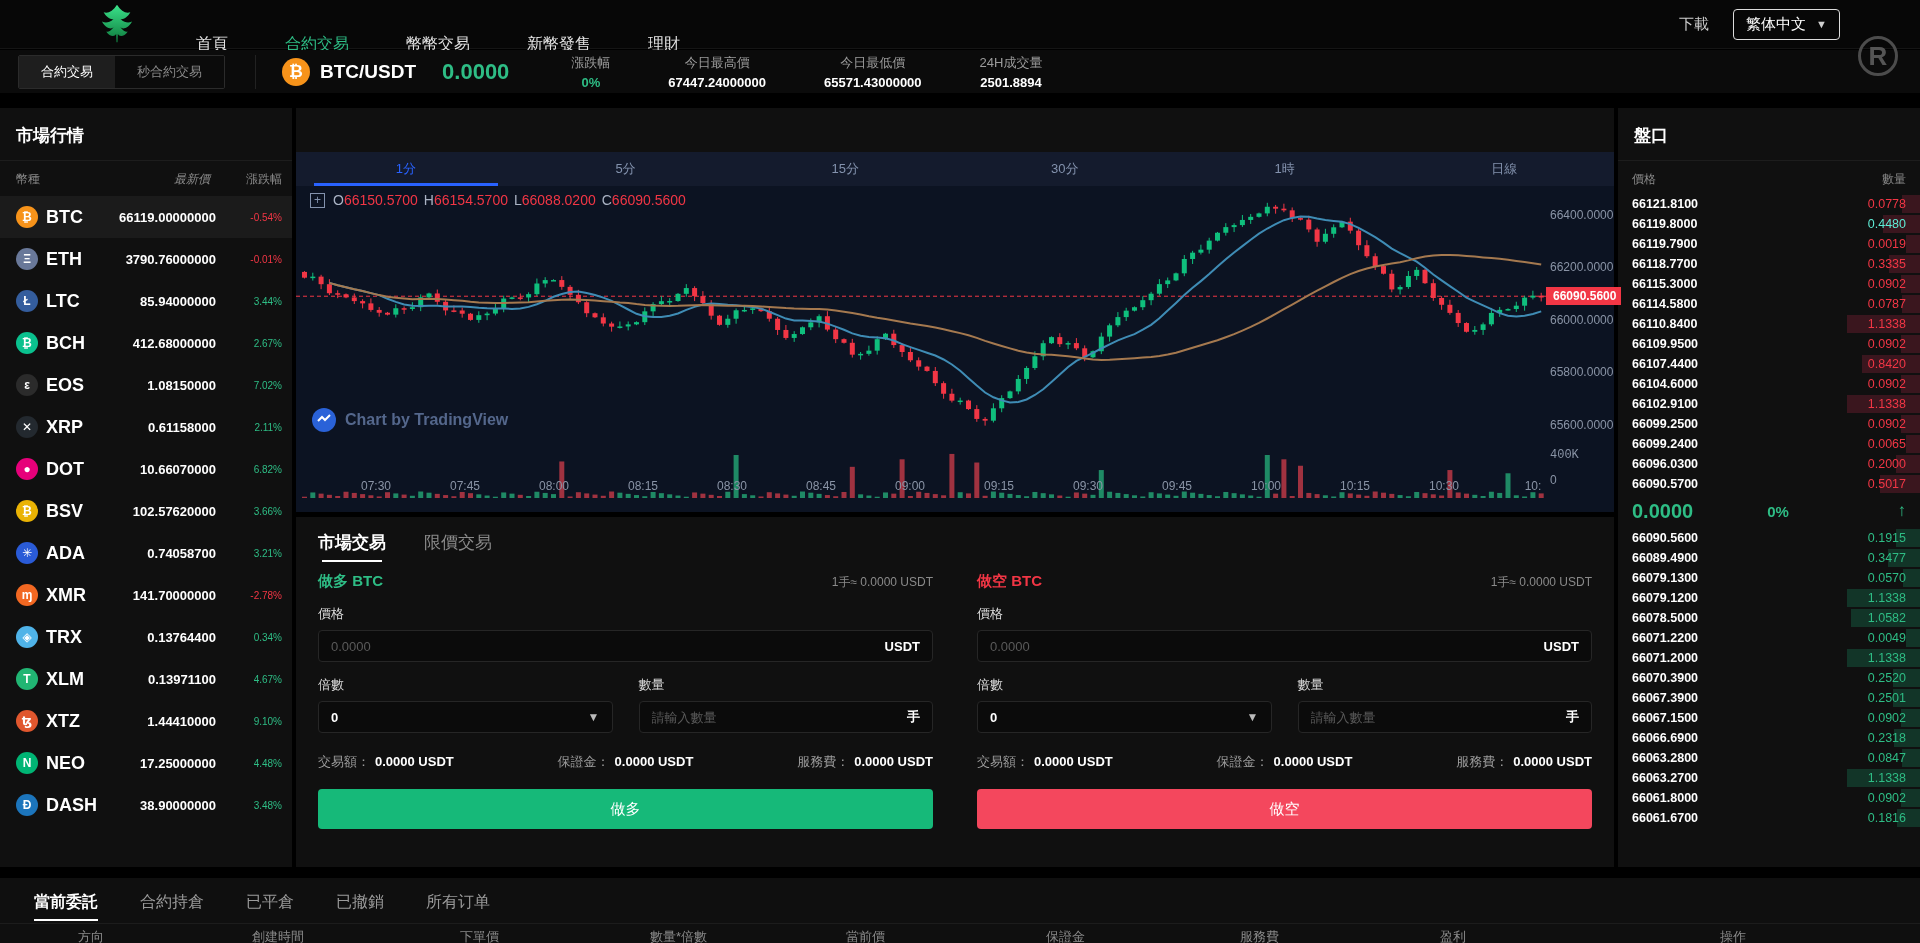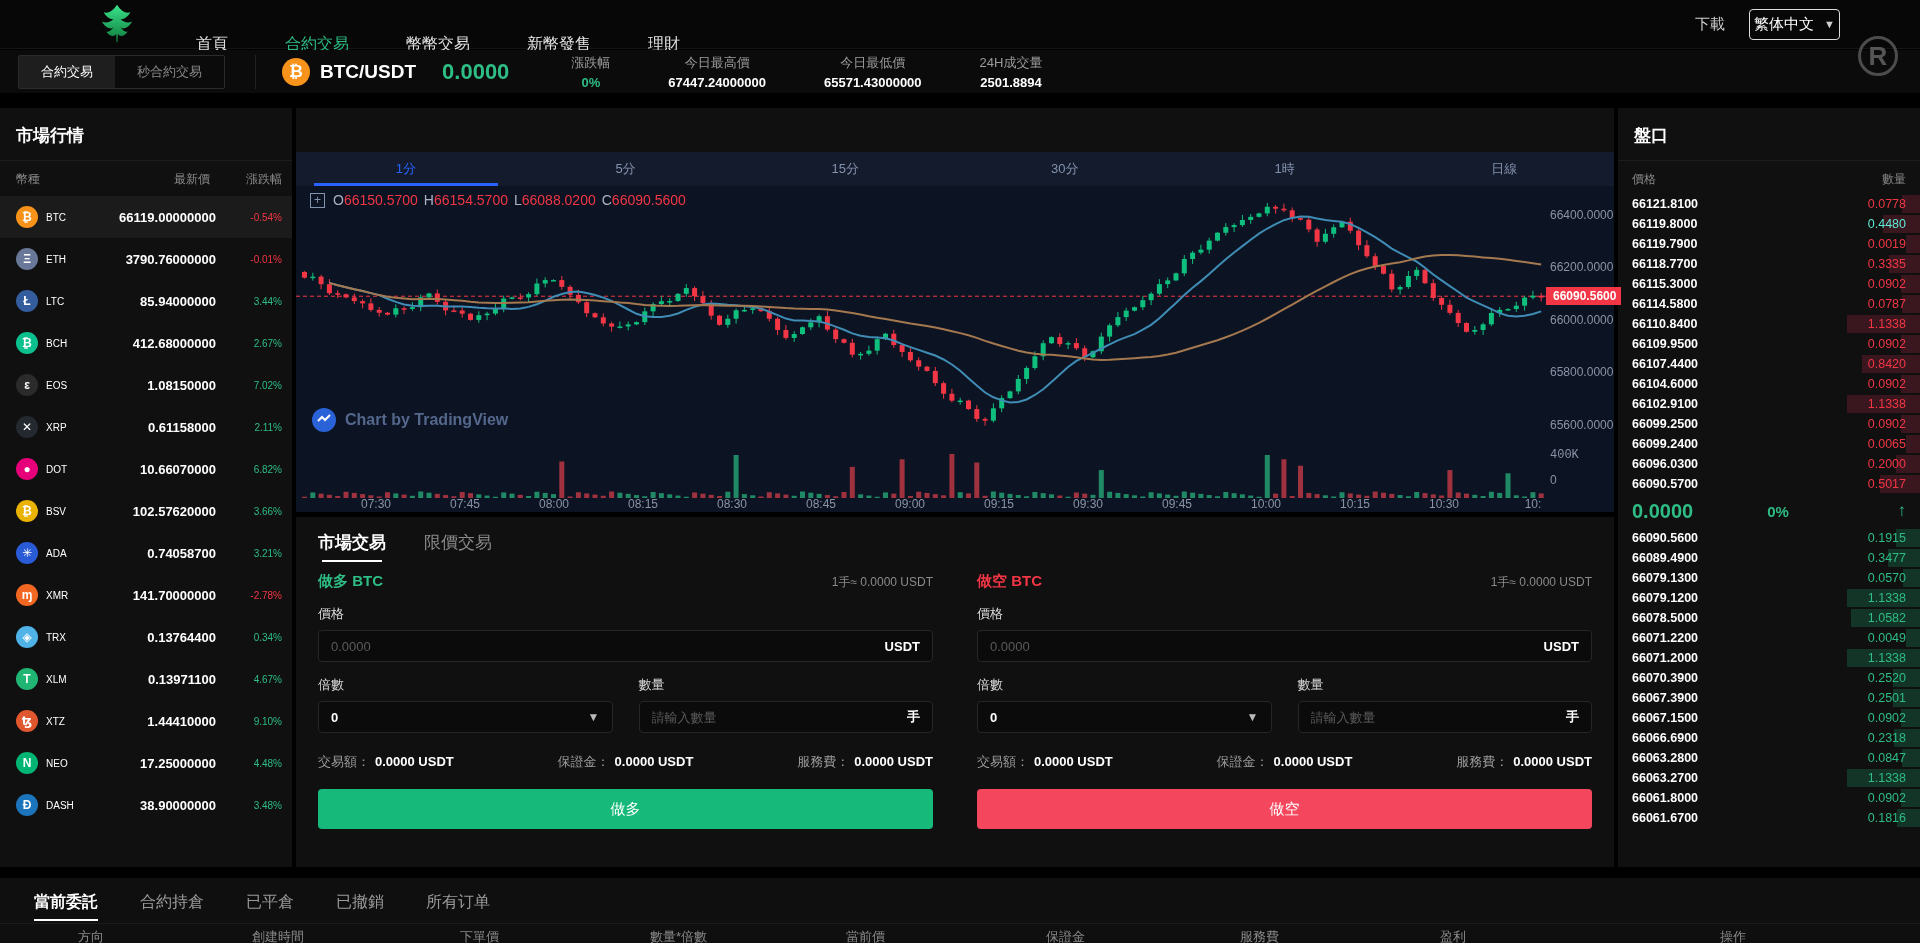--- a/index.html
+++ b/index.html
@@ -8,21 +8,21 @@
 
   
   .nav { position:absolute; left:0; top:0; width:1920px; height:49px; background:#070707;
     border-bottom:1px solid #151515; display:flex; align-items:center; }
   .logo { margin-left:100px; width:34px; height:40px; }
   .nav-items { display:flex; gap:57px; margin-left:62px; list-style:none;margin-top:40px; }
   .nav-item { font-size:16px; color:#e3e3e3; cursor:pointer; }
   .nav-item.active { color:#2ebd85; }
   .nav-right { margin-left:auto; margin-right:80px; display:flex; align-items:center; gap:24px; }
   .dl { font-size:15px; color:#cfcfcf; }
-  .lang-btn { border:1px solid #dcdcdc; border-radius:4px; padding:5px 4px; font-size:15px;
+  .lang-btn { border:1px solid #dcdcdc; border-radius:4px; padding:5px 12px; font-size:15px;
     color:#fff; display:flex; align-items:center; gap:10px; background:transparent; }
   .lang-btn .chev { font-size:11px; color:#cfcfcf; }
   .regmark { position:absolute; left:1858px; top:36px; width:40px; height:40px; border:3px solid #4c4c4c;
     border-radius:50%; color:#555; font-size:26px; font-weight:bold; text-align:center; line-height:34px; z-index:5; }
 
   
   .tickerbar { position:absolute; left:0; top:50px; width:1920px; height:43px; background:#0b0b0b;
     display:flex; align-items:center; }
   .mode-toggle { margin-left:18px; display:flex; border:1px solid #2b2b2b; border-radius:2px; overflow:hidden; }
   .mode-btn { padding:7px 22px; font-size:13px; color:#8a8a8a; background:#0b0b0b; cursor:pointer; }
@@ -37,44 +37,44 @@
   .tstat .lb { font-size:13px; color:#9c9c9c; }
   .tstat .vl { font-size:13px; font-weight:bold; color:#fff; margin-top:3px; }
   .tstat .vl.green { color:#2ebd85; }
 
   
   .panel { position:absolute; background:#101010; }
   .market { left:0; top:108px; width:292px; height:759px; }
   .market h2, .obook h2 { font-size:17px; font-weight:bold; color:#fff; padding:16px 16px 13px 16px;
     border-bottom:1px solid #1d1d1d; }
   .mkt-head { display:flex; padding:10px 10px 8px 16px; font-size:12px; color:#8a8a8a; }
-  .mkt-head .h1 { flex:1; } .mkt-head .h2c { width:120px; text-align:right; } .mkt-head .h3c { width:72px; text-align:right; }
+  .mkt-head .h1 { flex:1; } .mkt-head .h2c { width:120px; text-align:right;font-style:italic; } .mkt-head .h3c { width:72px; text-align:right; }
   .mkt-row { display:flex; align-items:center; height:42px; padding:0 10px 0 16px; cursor:pointer; }
   .mkt-row.sel { background:#1b1b1b; }
   .mkt-row .ic { width:22px; height:22px; border-radius:50%; color:#fff; font-size:12px; font-weight:bold;
     display:flex; align-items:center; justify-content:center; flex:none; }
-  .mkt-row .sym { font-size:10px; font-weight:normal; color:#fff; margin-left:8px; flex:1; }
+  .mkt-row .sym { font-size:18px; font-weight:bold; color:#fff; margin-left:8px; flex:1; }
   .mkt-row .pr { width:116px; text-align:right; font-size:13px; font-weight:bold; color:#fff; }
   .mkt-row .ch { width:66px; text-align:right; font-size:10px; }
   .up { color:#2ebd85 !important; } .down { color:#f23645 !important; }
 
   
   .chartpanel { left:296px; top:108px; width:1318px; height:404px; background:#101010; }
   .tvwidget { position:absolute; left:0; top:44px; width:1318px; height:360px; background:#0c1322; }
   .tf-row { display:flex; height:34px; background:#141b2d; }
   .tf { flex:1; display:flex; align-items:center; justify-content:center; font-size:13px; color:#8392ad;
     position:relative; cursor:pointer; }
   .tf.active { color:#2962ff; }
   .tf.active::after { content:""; position:absolute; left:18px; right:18px; bottom:0; height:3px; background:#2962ff; }
   .ohlc { position:absolute; left:14px; top:40px; display:flex; align-items:center; gap:8px; font-size:14px; z-index:3;}
   .ohlc .plus { width:15px; height:15px; border:1px solid #8392ad; color:#8392ad; font-size:12px; line-height:13px;
     text-align:center; }
   .ohlc .k { color:#aab3c4; } .ohlc .v { color:#f23645; margin-right:6px; }
   .ylab { position:absolute; left:1254px; font-size:12px; color:#8a94a6; z-index:2; }
-  .xlab { position:absolute; bottom:1px; font-size:12px; color:#8a94a6; transform:translateX(-50%); z-index:2; }
+  .xlab { position:absolute; bottom:19px; font-size:12px; color:#8a94a6; transform:translateX(-50%); z-index:2; }
   .ptag { position:absolute; left:1250px; top:135px; background:#f23645; color:#fff; font-size:12px; font-weight:bold;
     padding:2px 5px 2px 7px; z-index:4; }
   .tvattr { position:absolute; left:16px; top:256px; display:flex; align-items:center; gap:9px; z-index:3; }
   .tvattr .bub { width:24px; height:24px; border-radius:50%; background:#2a62d8; display:flex; align-items:center;
     justify-content:center; }
   .tvattr span { font-size:16px; font-weight:bold; color:#54678c; }
 
   
   .obook { left:1618px; top:108px; width:302px; height:759px; }
   .ob-head { display:flex; justify-content:space-between; padding:10px 14px 6px 14px; font-size:12px; color:#8a8a8a; }

